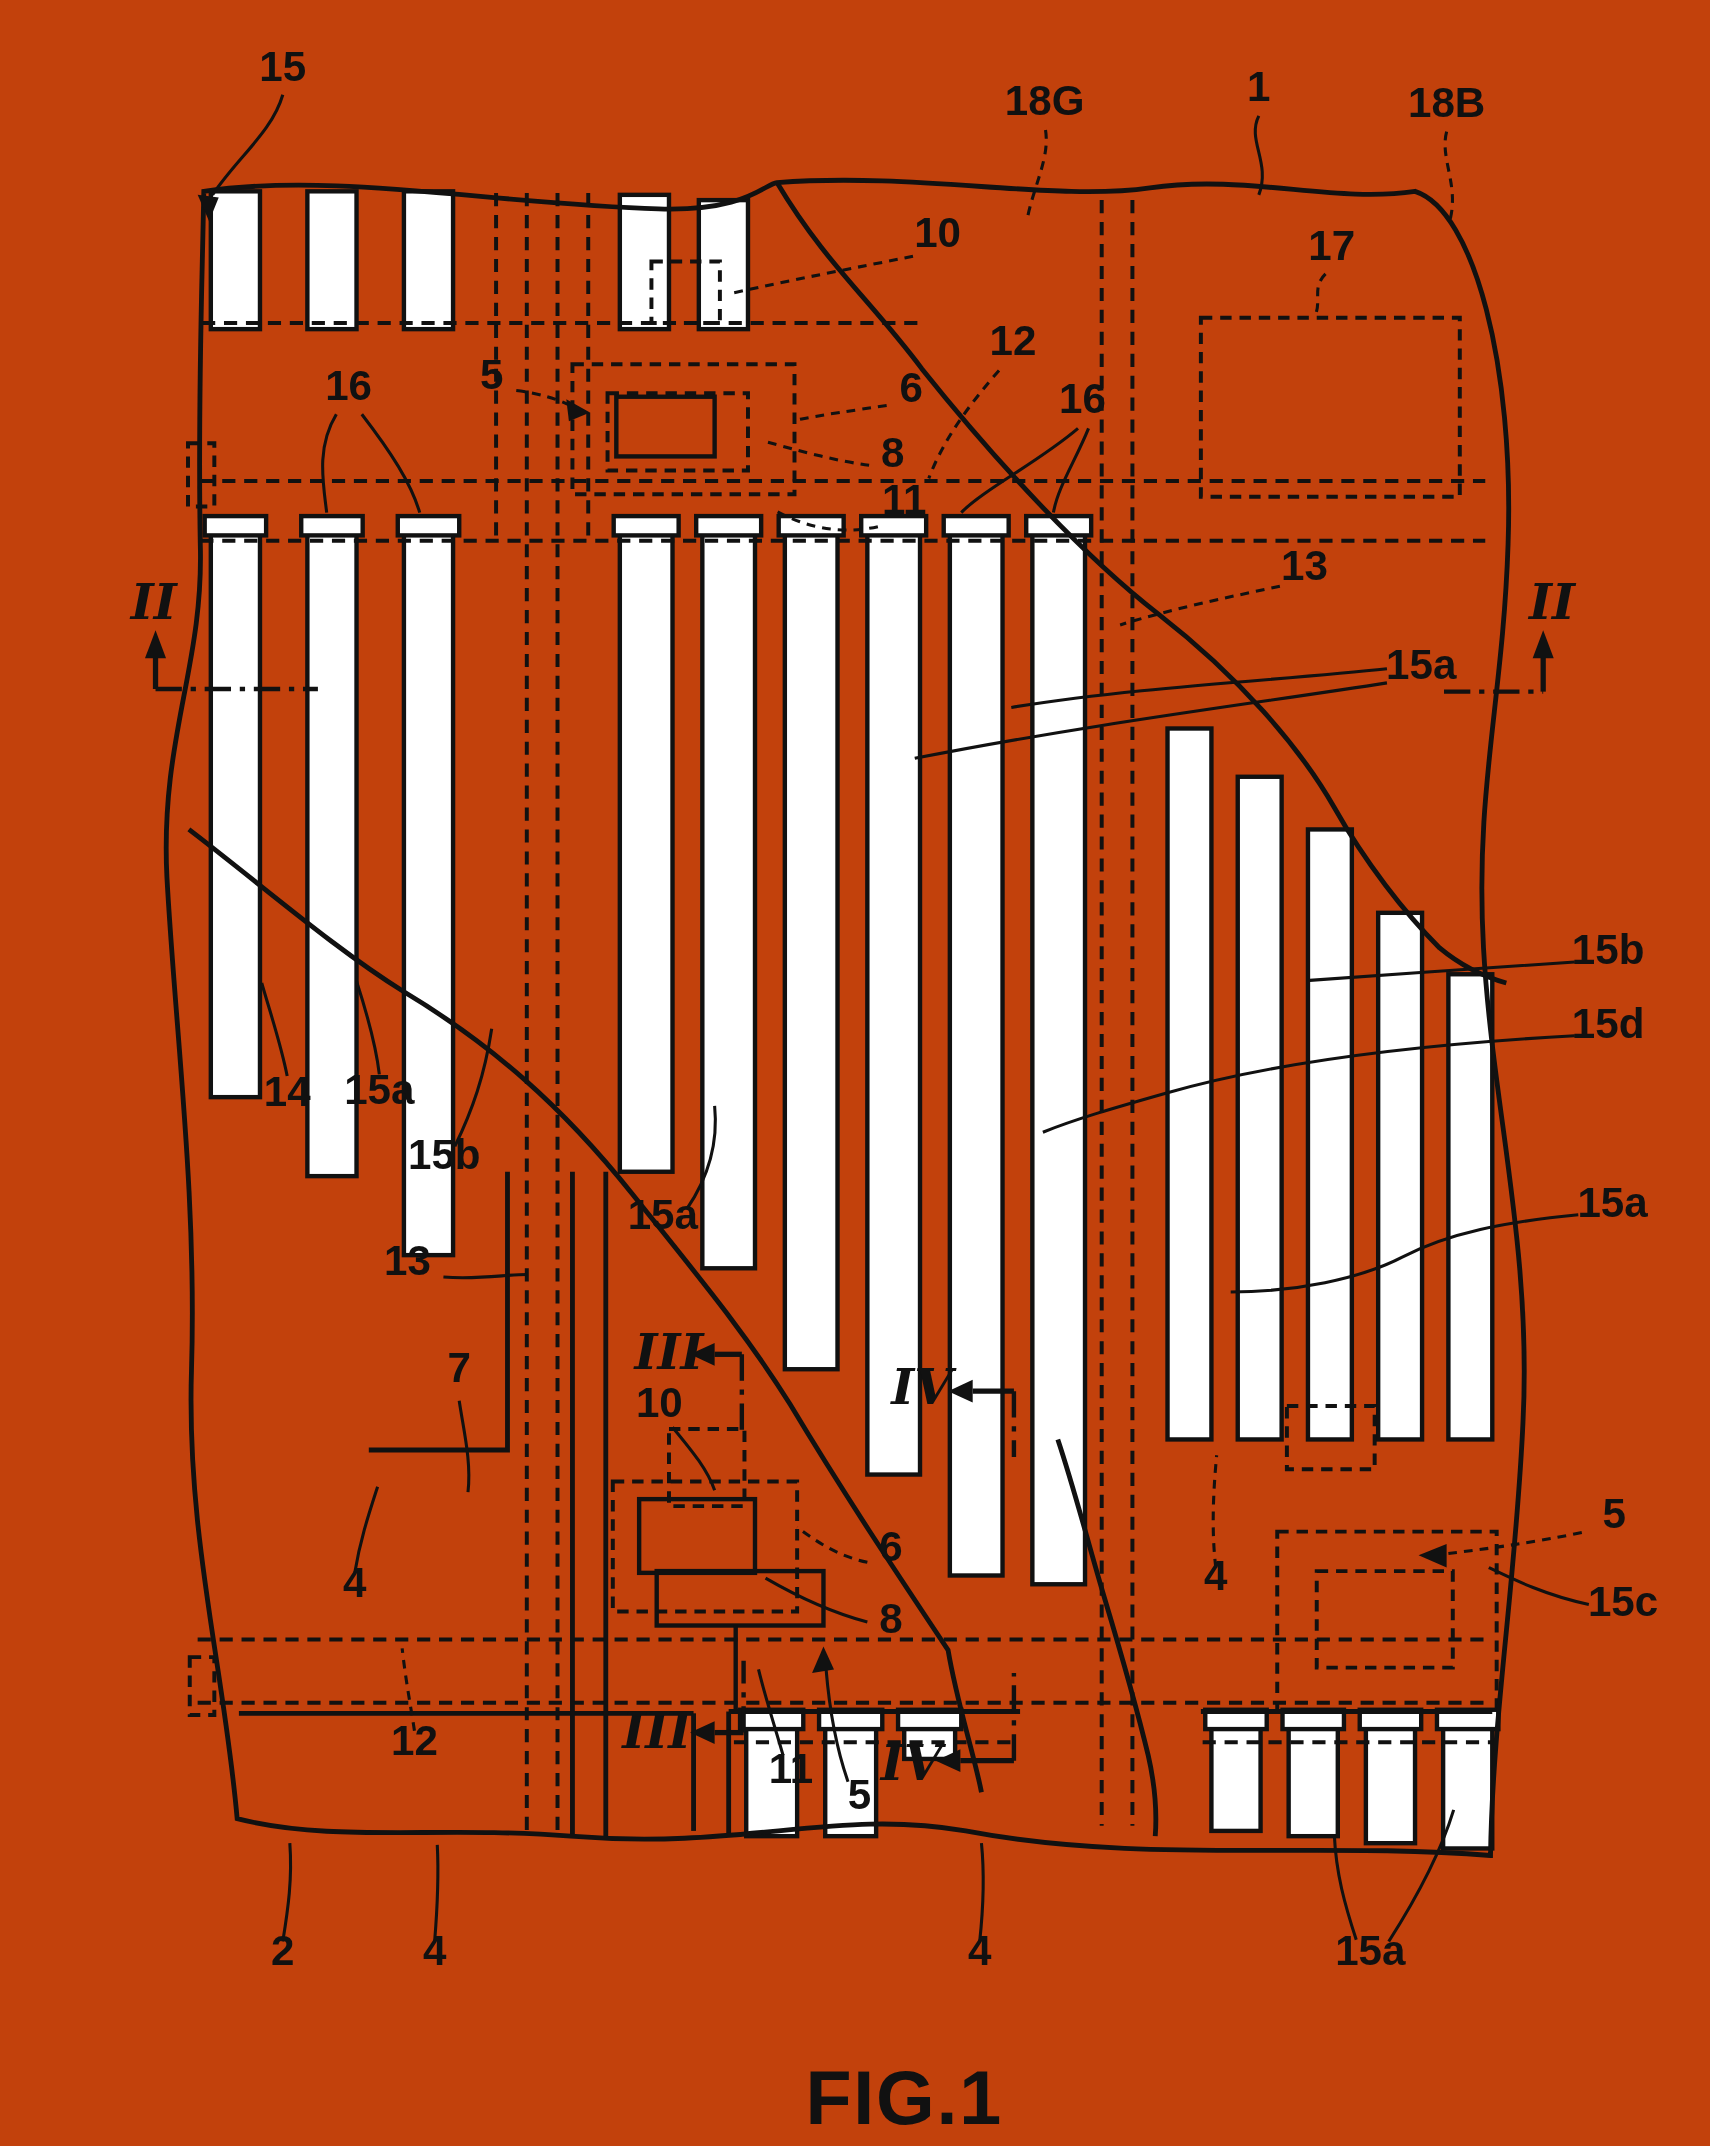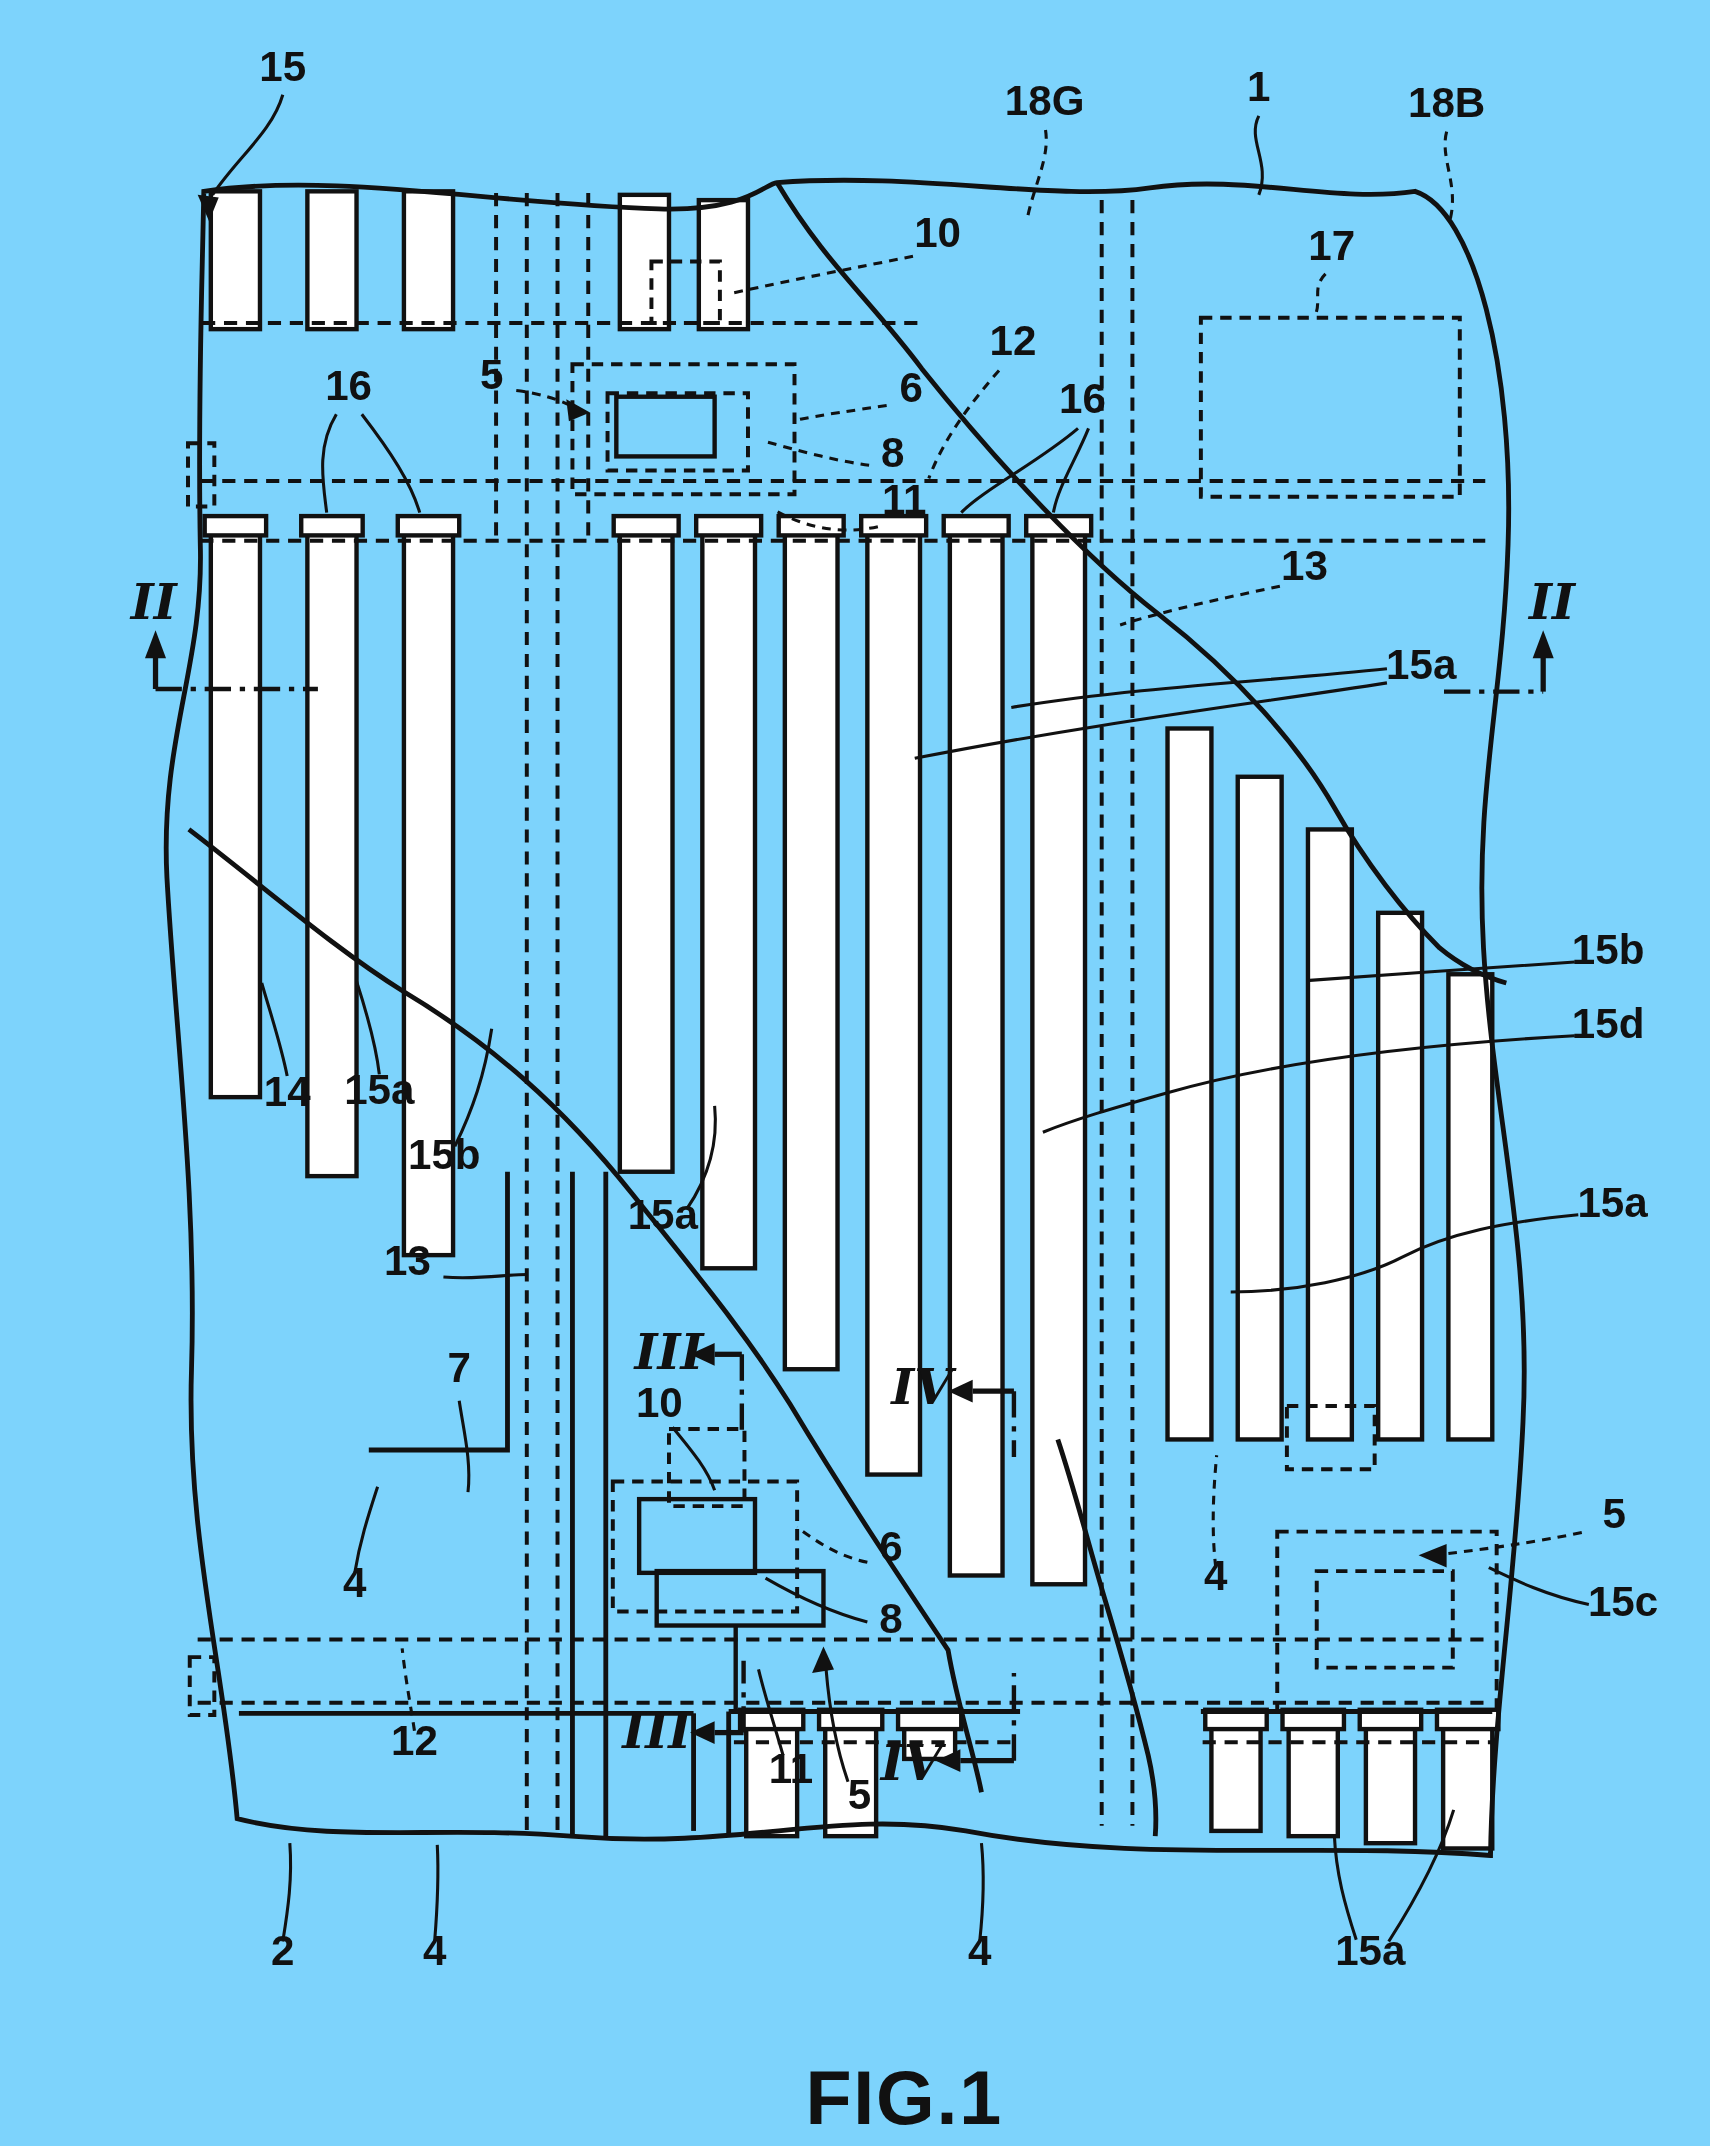--- a/index.html
+++ b/index.html
@@ -1,16 +1,16 @@
 <!DOCTYPE html>
 <html style="font-size:14px"><head>
 <meta charset="utf-8">
 <style>
   html,body{margin:0;padding:0;background:#ffffff;}
-  .page{width:1711px;height:2146px;background:#7dd3fc;position:relative;font-family:"Liberation Sans",sans-serif;}
+  .page{width:1711px;height:2146px;background:#c2410c;position:relative;font-family:"Liberation Sans",sans-serif;}
   svg{display:block;}
   .lbl{font-family:"Liberation Sans",sans-serif;font-weight:bold;font-size:48px;fill:#111111;text-anchor:middle;}
   .sec{font-family:"DejaVu Serif",serif;font-weight:bold;font-style:italic;font-size:56px;fill:#111111;text-anchor:middle;}
   .cap{font-family:"Liberation Sans",sans-serif;font-weight:bold;font-size:86px;fill:#111111;text-anchor:middle;letter-spacing:2px;}
   .ln{stroke:#111111;fill:none;}
   .bar{fill:#ffffff;stroke:#111111;stroke-width:5;}
   .dashv{stroke:#111111;fill:none;stroke-width:4.5;stroke-dasharray:15 10;}
   .dashh{stroke:#111111;fill:none;stroke-width:4.5;stroke-dasharray:15 10;}
   .dbox{fill:none;stroke:#111111;stroke-width:4.5;stroke-dasharray:13 9;}
   .leader{stroke:#111111;fill:none;stroke-width:3.5;}

